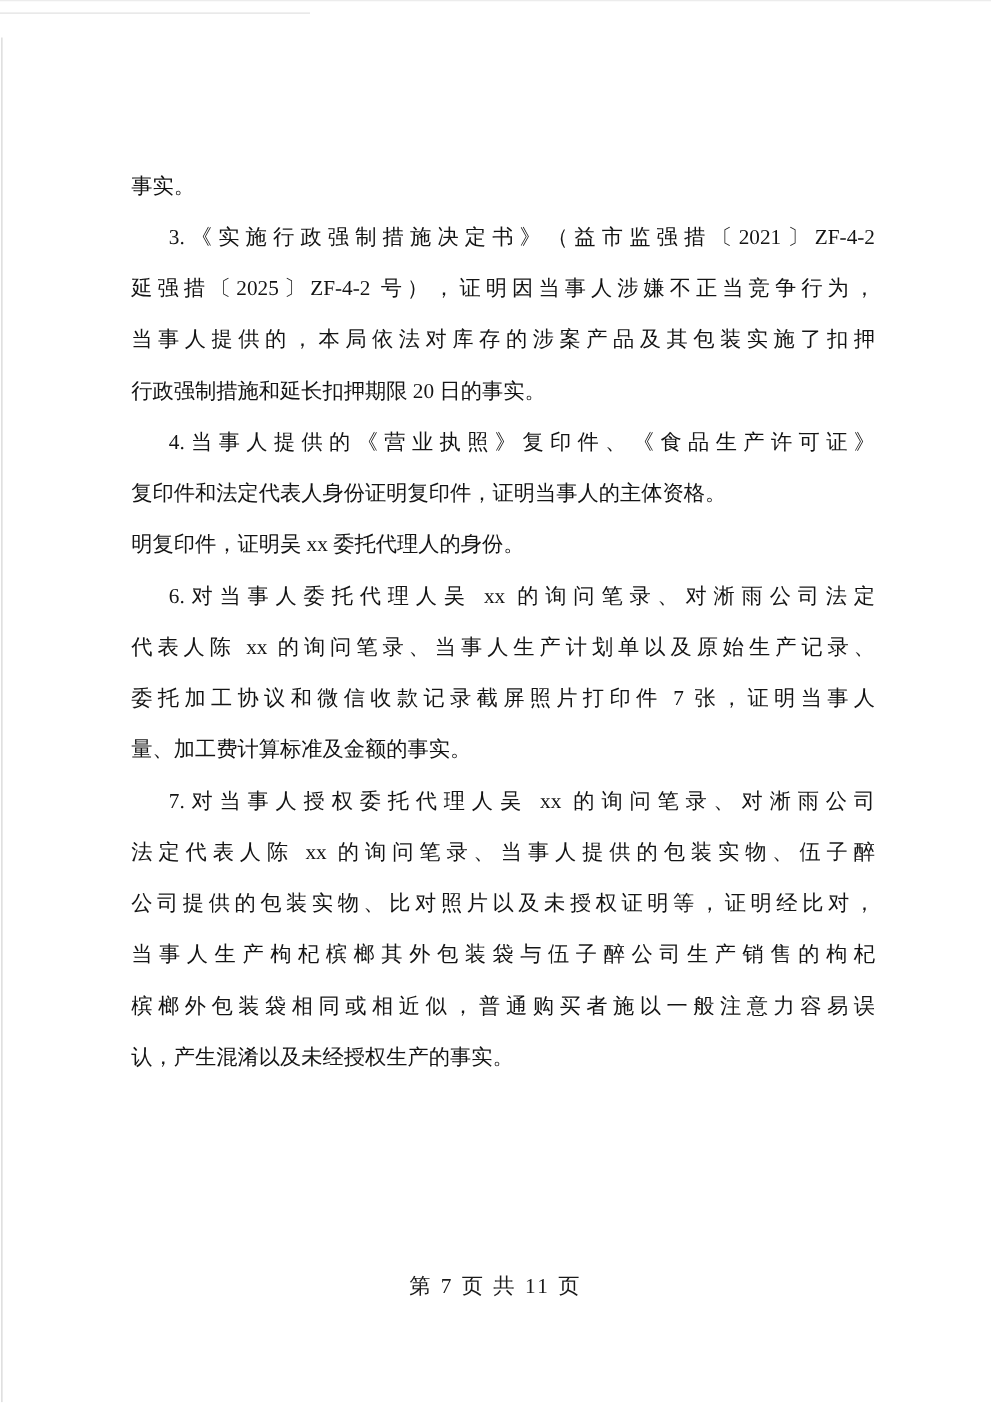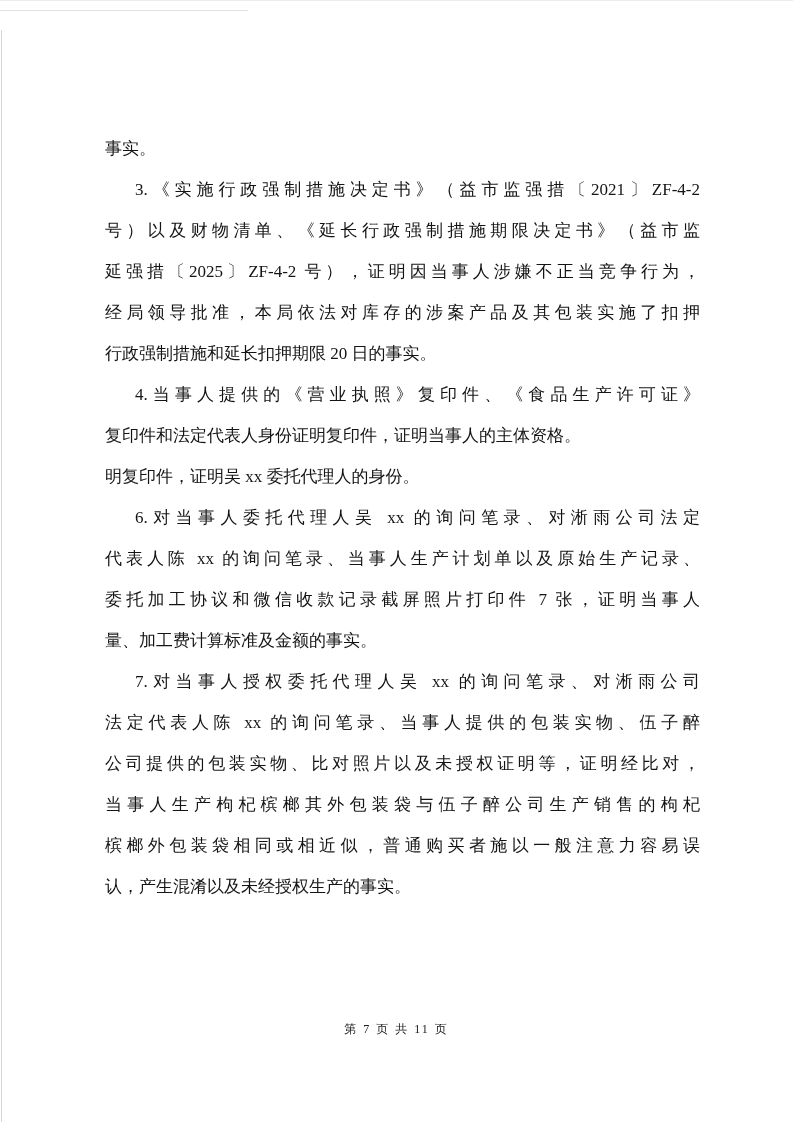--- a/index.html
+++ b/index.html
@@ -57,39 +57,38 @@
     text-indent: 30px;
   }
   .footer {
     position: absolute;
     top: 1014px;
     left: 0;
     width: 793px;
     height: 30px;
     line-height: 30px;
     text-align: center;
-    font-size: 12px;
+    font-size: 17px;
     letter-spacing: 2px;
     color: #1a1a1a;
   }
 </style>
 </head>
 <body>
 
 <div class="page">
   <div class="edge-top-full"></div>
   <div class="edge-top-partial"></div>
   <div class="edge-left"></div>
 
   <div class="body-text" id="doc-body">
       <div class="line last">事实。</div>
       <div class="line indent">3.《实施行政强制措施决定书》（益市监强措〔2021〕ZF-4-2</div>
-      <div class="line">号）以及财物清单、《延长行政强制措施期限决定书》（益市监</div>
       <div class="line">延强措〔2025〕ZF-4-2 号），证明因当事人涉嫌不正当竞争行为，</div>
-      <div class="line">经局领导批准，本局依法对库存的涉案产品及其包装实施了扣押</div>
+      <div class="line">当事人提供的，本局依法对库存的涉案产品及其包装实施了扣押</div>
       <div class="line last">行政强制措施和延长扣押期限 20 日的事实。</div>
       <div class="line indent">4.当事人提供的《营业执照》复印件、《食品生产许可证》</div>
       <div class="line last">复印件和法定代表人身份证明复印件，证明当事人的主体资格。</div>
       <div class="line last">明复印件，证明吴 xx 委托代理人的身份。</div>
       <div class="line indent">6.对当事人委托代理人吴 xx 的询问笔录、对淅雨公司法定</div>
       <div class="line">代表人陈 xx 的询问笔录、当事人生产计划单以及原始生产记录、</div>
       <div class="line">委托加工协议和微信收款记录截屏照片打印件 7 张，证明当事人</div>
       <div class="line last">量、加工费计算标准及金额的事实。</div>
       <div class="line indent">7.对当事人授权委托代理人吴 xx 的询问笔录、对淅雨公司</div>
       <div class="line">法定代表人陈 xx 的询问笔录、当事人提供的包装实物、伍子醉</div>

